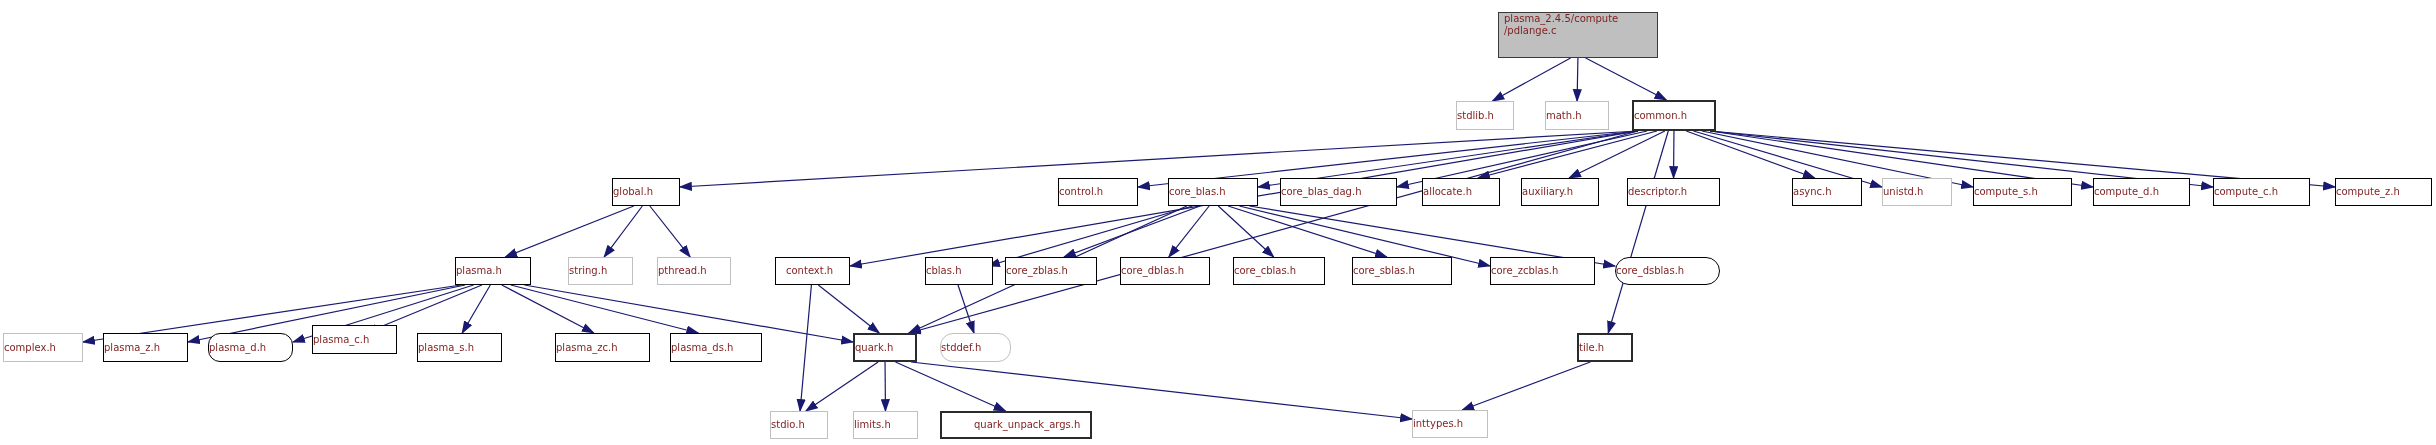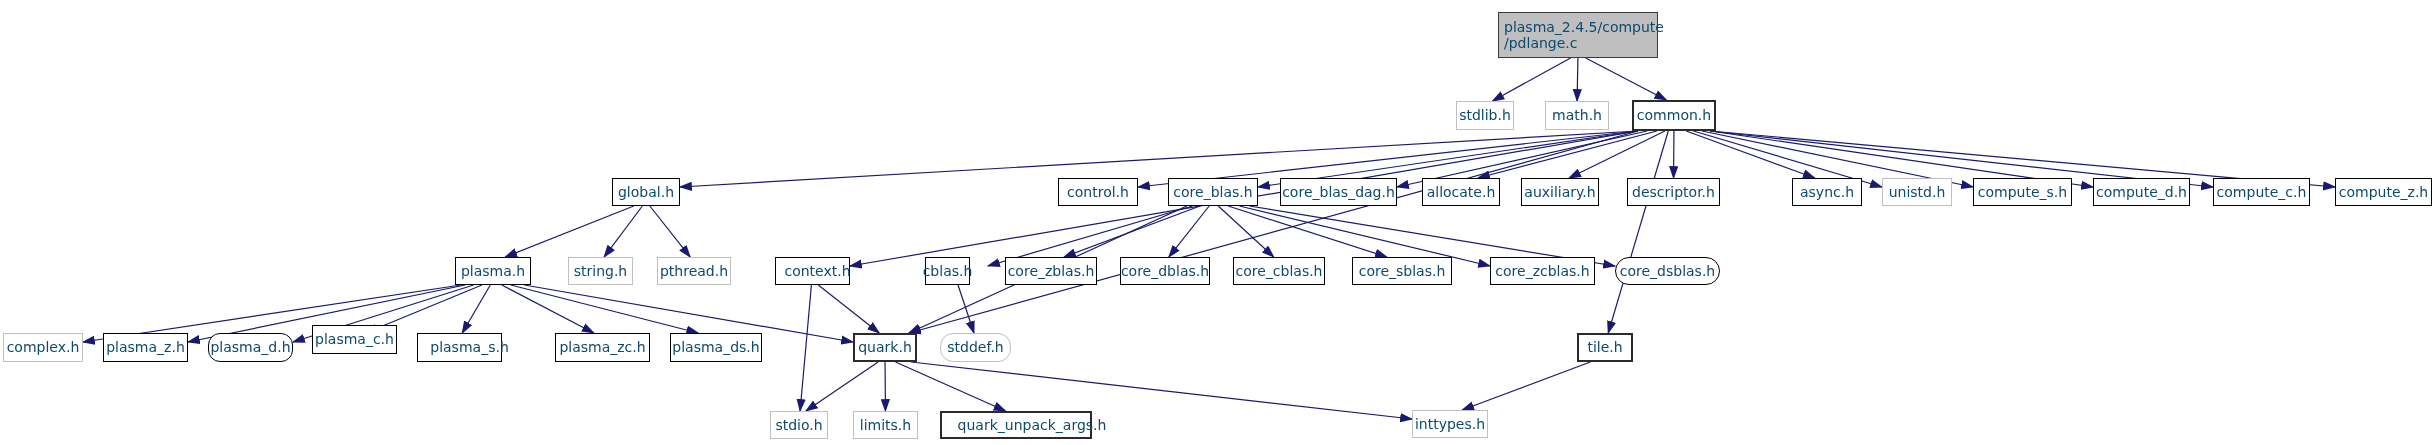--- a/index.html
+++ b/index.html
@@ -1,21 +1,21 @@
 <!DOCTYPE html>
 <html><head>
 <meta charset="utf-8">
 <style>
   html,body{margin:0;padding:0;background:#ffffff;}
   #canvas{position:relative;overflow:hidden;background:#ffffff;
           font-family:"DejaVu Sans","Liberation Sans",sans-serif;}
   #edge-layer{position:absolute;left:0;top:0;}
-  .node{position:absolute;display:flex;align-items:center;justify-content:center;
+  .node{position:absolute;display:flex;align-items:center;
         box-sizing:border-box;background:#ffffff;border:1px solid #000000;
-        font-size:14px;color:#0c4a6e;white-space:nowrap;line-height:1.15;}
+        font-size:10px;color:#7f1d1d;white-space:nowrap;line-height:1.15;}
   .node.external{border-color:#c0c0c0;}
   .node.bold{border-width:2px;border-color:#2b2b2b;}
   .node.main{background:#bfbfbf;border:1px solid #3a3a3a;
              flex-direction:column;align-items:flex-start;padding-left:5px;}
   .node.main .line{display:block;}
 </style>
 </head>
 <body>
 
 <div id="canvas" style="width: 2436px; height: 445px; background: rgb(255, 255, 255);">
@@ -89,32 +89,32 @@
     <div class="node internal" style="left: 1792px; top: 178px; width: 70px; height: 28px;">async.h</div>
     <div class="node external" style="left: 1882px; top: 178px; width: 70px; height: 28px;">unistd.h</div>
     <div class="node internal" style="left: 1973px; top: 178px; width: 99px; height: 28px;">compute_s.h</div>
     <div class="node internal" style="left: 2093px; top: 178px; width: 97px; height: 28px;">compute_d.h</div>
     <div class="node internal" style="left: 2213px; top: 178px; width: 97px; height: 28px;">compute_c.h</div>
     <div class="node internal" style="left: 2335px; top: 178px; width: 97px; height: 28px;">compute_z.h</div>
     <div class="node internal" style="left: 455px; top: 257px; width: 76px; height: 28px;">plasma.h</div>
     <div class="node external" style="left: 568px; top: 257px; width: 65px; height: 28px;">string.h</div>
     <div class="node external" style="left: 657px; top: 257px; width: 74px; height: 28px;">pthread.h</div>
     <div class="node internal" style="left: 775px; top: 257px; width: 75px; height: 28px; padding-left: 10px;">context.h</div>
-    <div class="node internal" style="left: 925px; top: 257px; width: 45px; height: 28px;">cblas.h</div>
+    <div class="node internal" style="left: 925px; top: 257px; width: 68px; height: 28px;">cblas.h</div>
     <div class="node internal" style="left: 1005px; top: 257px; width: 92px; height: 28px;">core_zblas.h</div>
     <div class="node internal" style="left: 1120px; top: 257px; width: 90px; height: 28px;">core_dblas.h</div>
     <div class="node internal" style="left: 1233px; top: 257px; width: 92px; height: 28px;">core_cblas.h</div>
     <div class="node internal" style="left: 1352px; top: 257px; width: 100px; height: 28px;">core_sblas.h</div>
     <div class="node internal" style="left: 1490px; top: 257px; width: 105px; height: 28px;">core_zcblas.h</div>
     <div class="node internal" style="left: 1615px; top: 257px; width: 105px; height: 28px; border-radius: 14px;">core_dsblas.h</div>
     <div class="node external" style="left: 3px; top: 333px; width: 80px; height: 29px;">complex.h</div>
     <div class="node internal" style="left: 103px; top: 333px; width: 85px; height: 29px;">plasma_z.h</div>
     <div class="node internal" style="left: 208px; top: 333px; width: 85px; height: 29px; border-radius: 12px;">plasma_d.h</div>
     <div class="node internal" style="left: 312px; top: 325px; width: 85px; height: 29px;">plasma_c.h</div>
-    <div class="node internal" style="left: 417px; top: 333px; width: 85px; height: 29px; padding-left: 20px;">plasma_s.h</div>
+    <div class="node internal" style="left: 417px; top: 333px; width: 85px; height: 29px;">plasma_s.h</div>
     <div class="node internal" style="left: 555px; top: 333px; width: 95px; height: 29px;">plasma_zc.h</div>
     <div class="node internal" style="left: 670px; top: 333px; width: 92px; height: 29px;">plasma_ds.h</div>
     <div class="node bold" style="left: 853px; top: 333px; width: 64px; height: 29px;">quark.h</div>
     <div class="node external" style="left: 940px; top: 333px; width: 71px; height: 29px; border-radius: 13px;">stddef.h</div>
     <div class="node bold" style="left: 1577px; top: 333px; width: 56px; height: 29px;">tile.h</div>
     <div class="node external" style="left: 770px; top: 411px; width: 58px; height: 28px;">stdio.h</div>
     <div class="node external" style="left: 853px; top: 411px; width: 65px; height: 28px;">limits.h</div>
     <div class="node bold" style="left: 940px; top: 411px; width: 152px; height: 28px; padding-left: 32px;">quark_unpack_args.h</div>
     <div class="node external" style="left: 1412px; top: 410px; width: 76px; height: 28px;">inttypes.h</div>
   </div>

